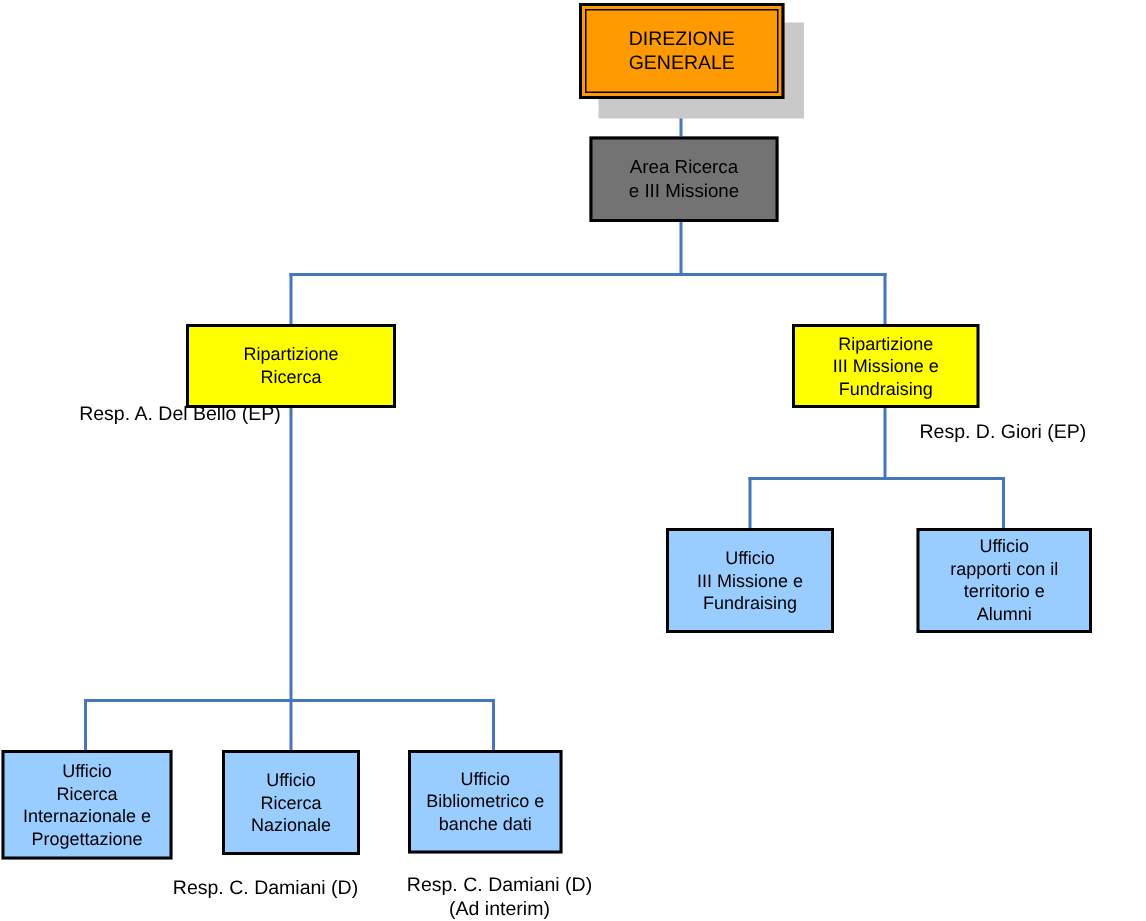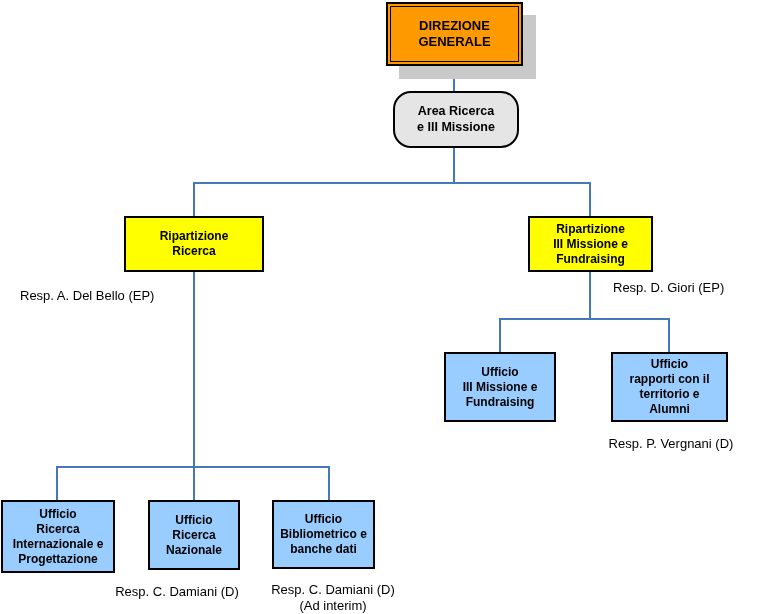--- a/index.html
+++ b/index.html
@@ -11,21 +11,21 @@
     font-family: "Liberation Sans", sans-serif;
     overflow: hidden;
   }
   .node {
     position: absolute;
     box-sizing: border-box;
     display: flex;
     align-items: center;
     justify-content: center;
     text-align: center;
-    font-weight: bold;
+    font-weight: normal;
     color: #000;
     font-size: 12px;
     line-height: 1.25;
     white-space: pre-line;
     border: 2px solid #000;
   }
   .line { position: absolute; background: #4477BB; }
   .ann {
     position: absolute;
     font-size: 13px;
@@ -34,21 +34,21 @@
     line-height: 1.25;
   }
 
   #direzione {
     left: 386px; top: 2px; width: 137px; height: 64px;
     background: #FF9900; font-size: 13px;
     box-shadow: 13px 13px 0 0 #C9C9C9,
                 inset 0 0 0 2px #FF9900,
                 inset 0 0 0 3px #000;
   }
-  #area        { left: 393px; top: 91px;  width: 126px; height: 57px; background: #e5e5e5; font-size: 12.5px; border-radius: 18px; }
+  #area        { left: 393px; top: 91px;  width: 126px; height: 57px; background: #737373; font-size: 12.5px; }
   #rip-ricerca { left: 124px; top: 216px; width: 140px; height: 56px; background: #FFFF00; }
   #rip-missione{ left: 528px; top: 216px; width: 125px; height: 56px; background: #FFFF00; }
   #uff-missione{ left: 444px; top: 352px; width: 112px; height: 70px; background: #99CCFF; }
   #uff-rapporti{ left: 611px; top: 352px; width: 117px; height: 70px; background: #99CCFF; }
   #uff-ric-int { left: 1px;   top: 500px; width: 114px; height: 73px; background: #99CCFF; }
   #uff-ric-naz { left: 148px; top: 500px; width: 92px;  height: 70px; background: #99CCFF; }
   #uff-biblio  { left: 272px; top: 500px; width: 103px; height: 69px; background: #99CCFF; }
 
   #l-v1 { left: 453px; top: 66px;  width: 2px;   height: 25px; }
   #l-v2 { left: 453px; top: 148px; width: 2px;   height: 36px; }
@@ -57,21 +57,21 @@
   #l-v4 { left: 589px; top: 182px; width: 2px;   height: 34px; }
   #l-v5 { left: 193px; top: 272px; width: 2px;   height: 228px;}
   #l-h2 { left: 56px;  top: 466px; width: 274px; height: 2px;  }
   #l-v6 { left: 56px;  top: 466px; width: 2px;   height: 34px; }
   #l-v7 { left: 328px; top: 466px; width: 2px;   height: 34px; }
   #l-v8 { left: 589px; top: 272px; width: 2px;   height: 47px; }
   #l-h3 { left: 499px; top: 318px; width: 171px; height: 2px;  }
   #l-v9 { left: 499px; top: 318px; width: 2px;   height: 34px; }
   #l-v10{ left: 668px; top: 318px; width: 2px;   height: 34px; }
 
-  #resp-delbello { left: 20px;  top: 288px; width: 200px; }
+  #resp-delbello { left: 20px;  top: 268px; width: 200px; text-align: center; }
   #resp-giori    { left: 613px; top: 280px; width: 150px; text-align: left;  }
   #resp-vergnani { left: 596px; top: 436px; width: 150px; text-align: center; }
   #resp-damiani  { left: 102px; top: 584px; width: 150px; text-align: center; }
   #resp-damiani-interim { left: 258px; top: 582px; width: 150px; text-align: center; }
 </style>
 </head>
 <body>
 
 <div class="canvas">
 
@@ -111,18 +111,17 @@
 Progettazione</div>
   <div class="node" id="uff-ric-naz">Ufficio
 Ricerca
 Nazionale</div>
   <div class="node" id="uff-biblio">Ufficio
 Bibliometrico e
 banche dati</div>
 
   <div class="ann" id="resp-delbello">Resp. A. Del Bello (EP)</div>
   <div class="ann" id="resp-giori">Resp. D. Giori (EP)</div>
-  <div class="ann" id="resp-vergnani">Resp. P. Vergnani (D)</div>
   <div class="ann" id="resp-damiani">Resp. C. Damiani (D)</div>
   <div class="ann" id="resp-damiani-interim">Resp. C. Damiani (D)
 (Ad interim)</div>
 
 </div>
 
 </body></html>

